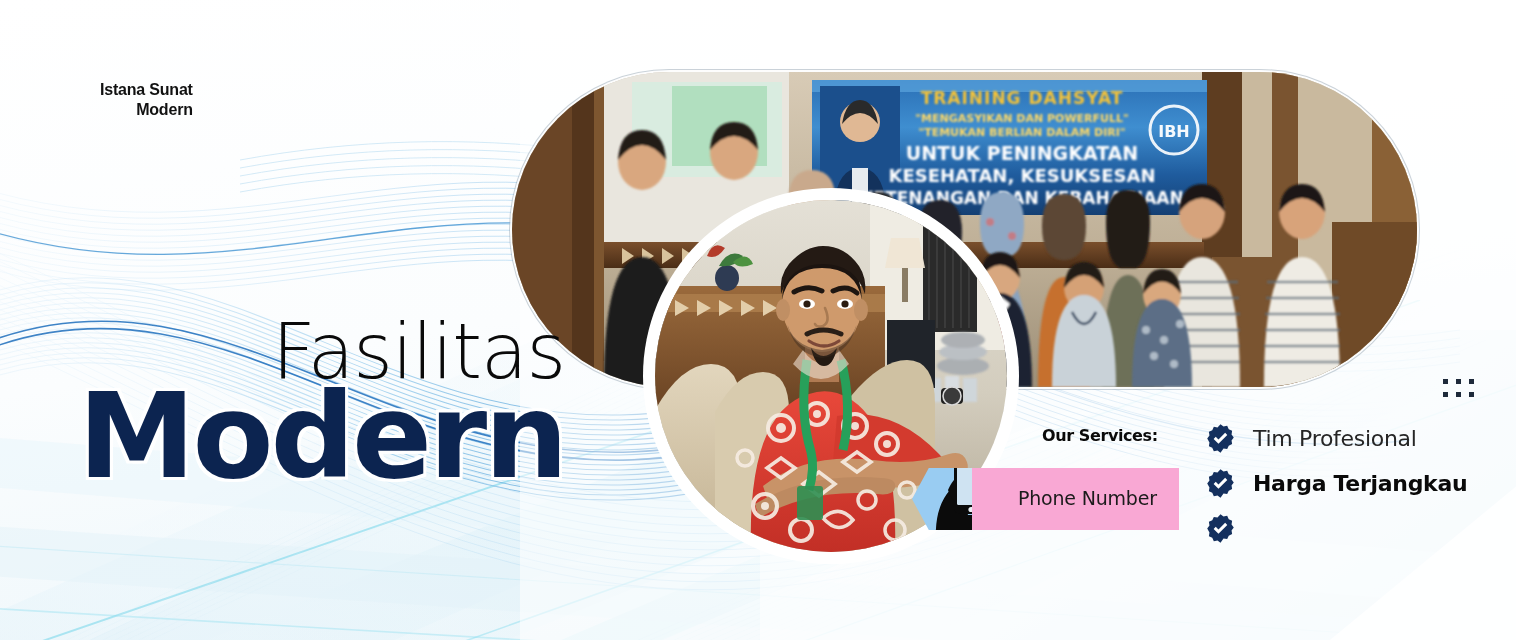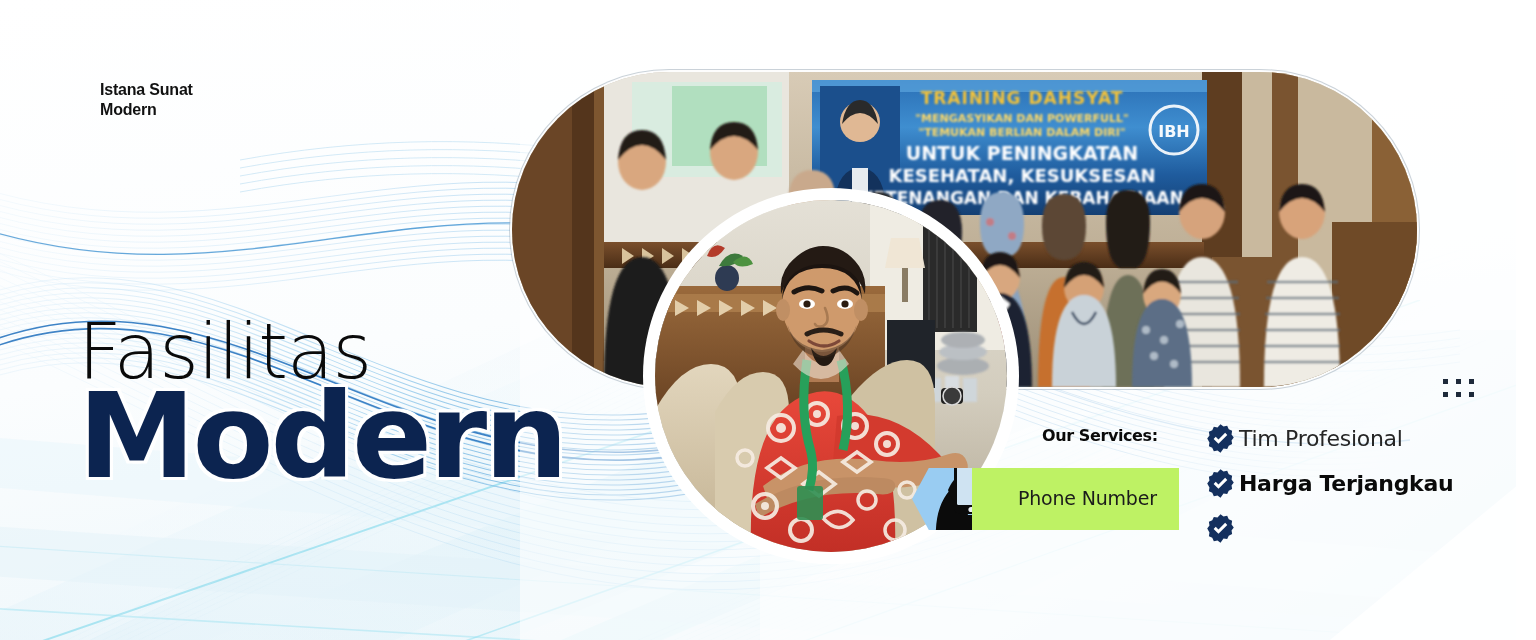--- a/index.html
+++ b/index.html
@@ -12,20 +12,21 @@
     font-family: "Liberation Sans", sans-serif;
     background: #ffffff;
   }
 
   #banner {
     position: relative;
     width: 1516px;
     height: 640px;
     overflow: hidden;
     background: #ffffff;
+    text-align: right;
   }
 
   
   .bg-layer {
     position: absolute;
     inset: 0;
     width: 1536px;
     height: 640px;
     pointer-events: none;
   }
@@ -124,21 +125,21 @@
   }
   #phone-icon-wrap {
     position: absolute;
     left: 14px;
     top: -18px;
     width: 84px;
     height: 92px;
     z-index: 3;
   }
   #phone-text-box {
-    background: #bef264;
+    background: #f9a8d4;
     padding: 4px 22px 5px 46px;
     display: flex;
     flex-direction: column;
     justify-content: center;
     min-width: 176px;
   }
   #phone-text-box .ph-label {
     font-family: "DejaVu Sans", sans-serif;
     font-size: 19px;
     font-weight: 400;
@@ -173,21 +174,21 @@
     left: 1205px;
     top: 422px;
     z-index: 30;
     display: flex;
     flex-direction: column;
     gap: 13px;
   }
   .service-item {
     display: flex;
     align-items: center;
-    gap: 3px;
+    gap: 17px;
     height: 32px;
   }
   .service-item .check-badge {
     width: 31px;
     height: 31px;
     flex: 0 0 31px;
     display: block;
   }
   .service-item .svc-text {
     font-family: "DejaVu Sans", sans-serif;

